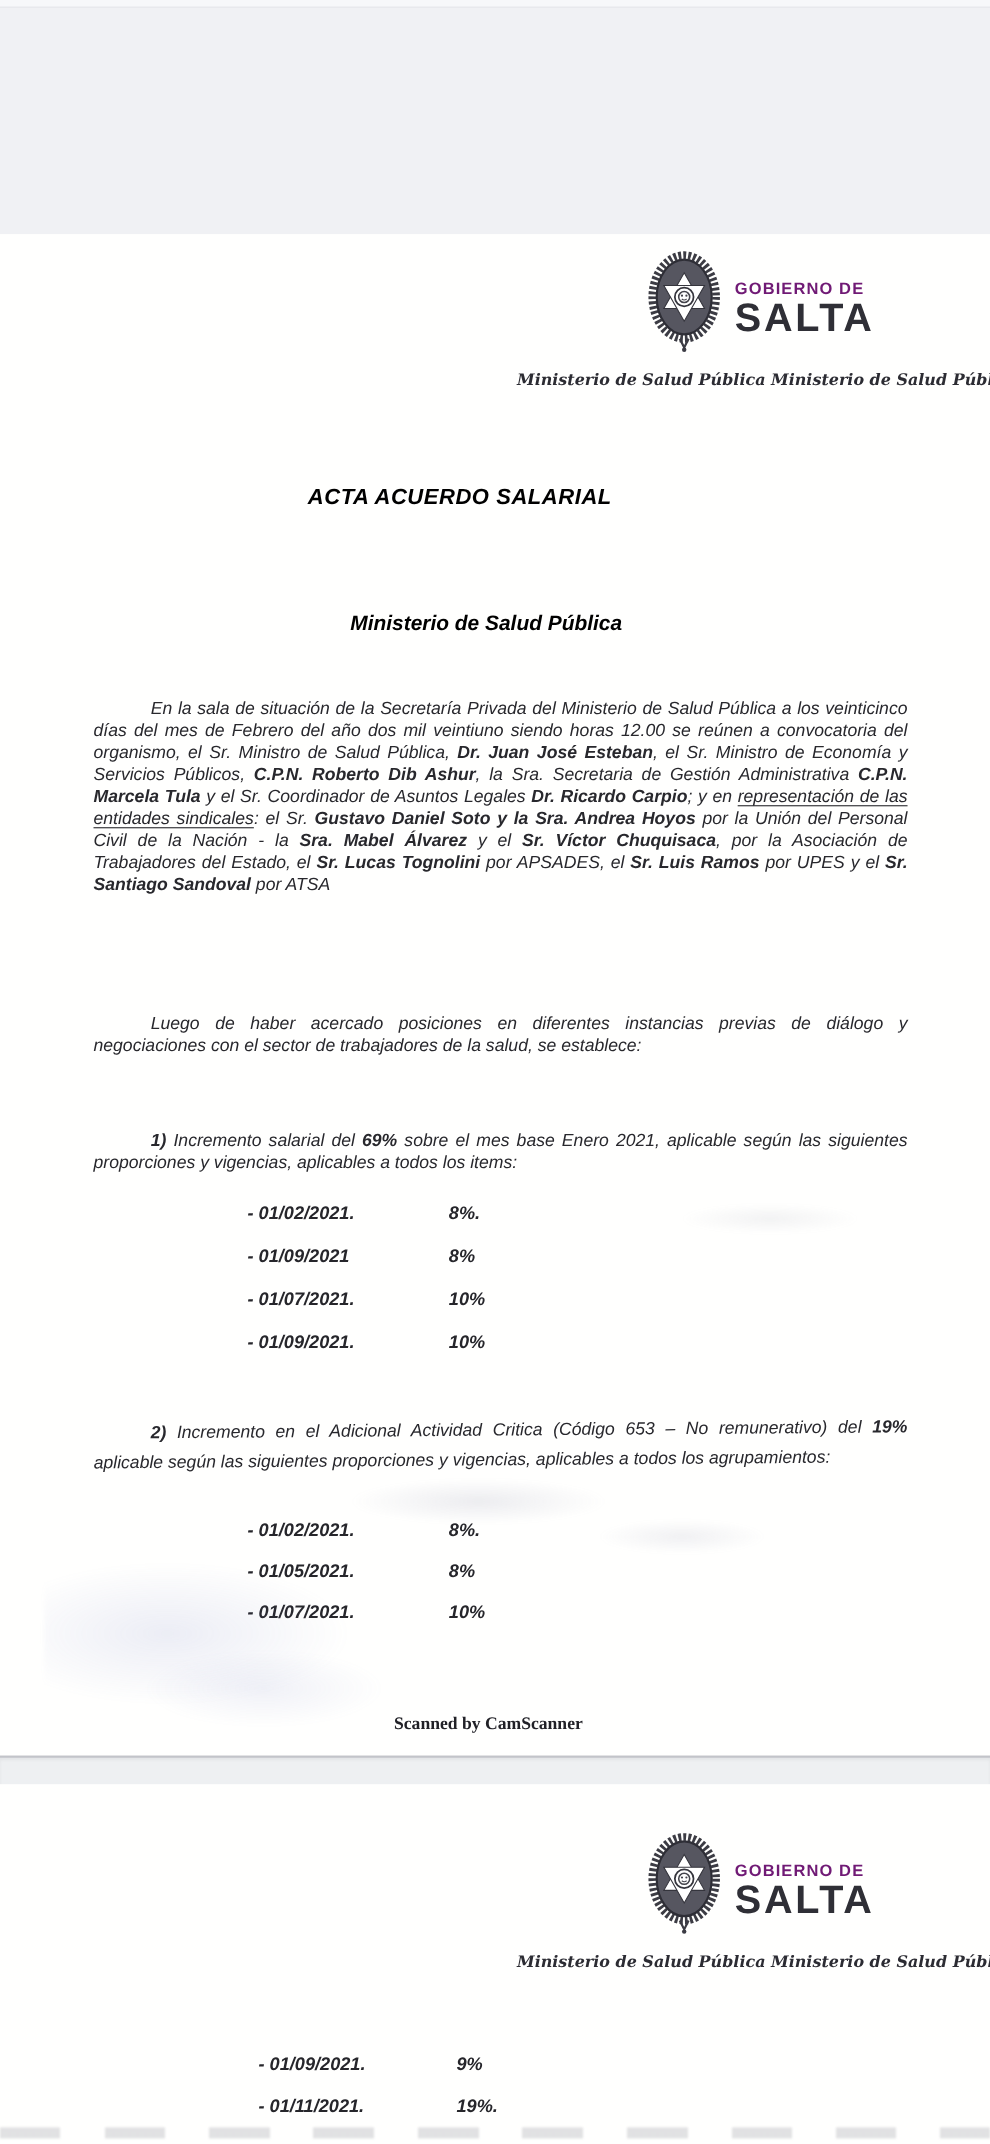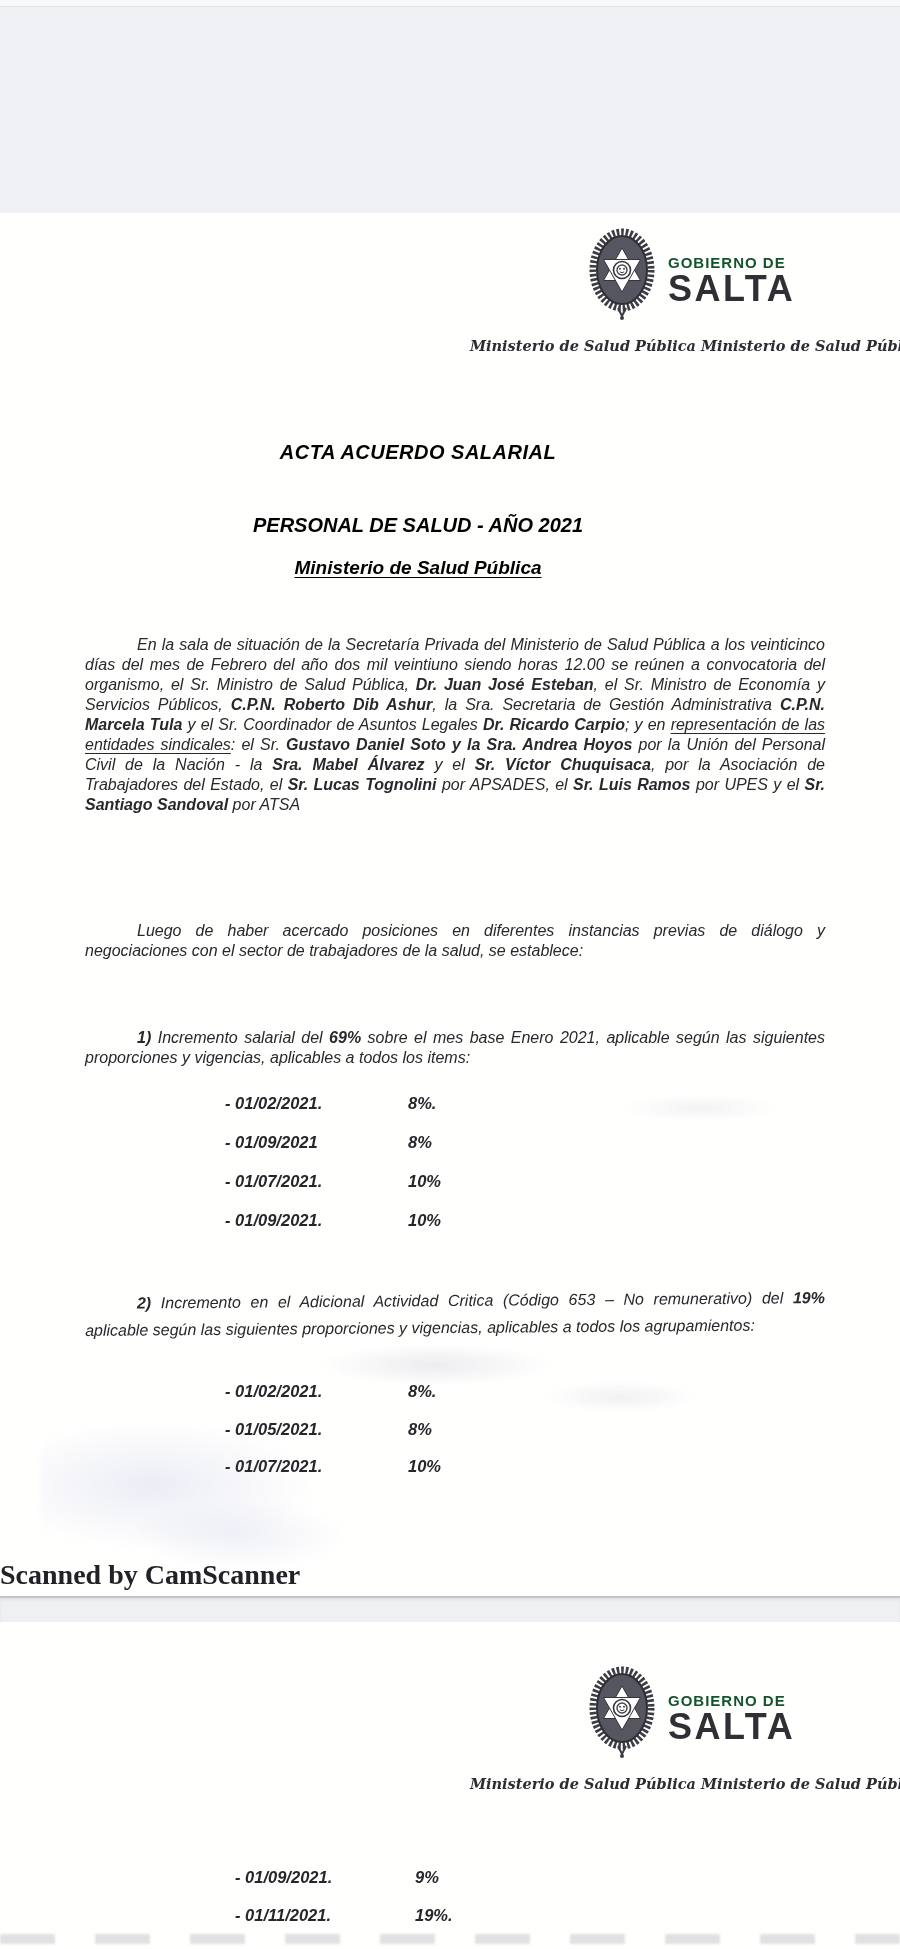--- a/index.html
+++ b/index.html
@@ -11,33 +11,33 @@
   .top-band{position:absolute;left:0;top:0;width:900px;height:213px;background:#f0f1f4;}
   .top-band:before{content:"";position:absolute;left:0;top:0;width:100%;height:6px;background:#f7f8fa;border-bottom:1px solid #e3e4e8;}
   .page{position:absolute;left:0;width:900px;background:#fffffe;}
   .page1{top:213px;height:1383px;}
   .page-divider{position:absolute;left:0;top:1596px;width:900px;height:26px;background:#eef0f2;border-top:2px solid #c2c4c9;box-shadow:inset 0 2px 3px rgba(0,0,0,0.05);}
   .page2{top:1622px;height:327px;}
 
   
   .logo-seal{position:absolute;left:589px;width:70px;height:94px;}
   .logo-text{position:absolute;left:668px;width:220px;}
-  .logo-gob{font-size:15px;font-weight:700;letter-spacing:1px;color:#14532d;line-height:17px;}
+  .logo-gob{font-size:15px;font-weight:700;letter-spacing:1px;color:#701a75;line-height:17px;}
   .logo-salta{font-size:36px;font-weight:700;letter-spacing:2.5px;color:#2f2f36;line-height:36px;}
   .ministry-line{
     position:absolute;left:470px;width:420px;text-align:right;white-space:nowrap;
     font-family:"DejaVu Serif",serif;font-style:italic;font-weight:700;
     font-size:14.5px;color:#2c2c33;
   }
 
   
   .h-title,.h-sub,.h-sub2{position:absolute;left:0;width:836px;text-align:center;font-style:italic;font-weight:700;color:#000000;}
   .h-title{top:441px;font-size:20px;letter-spacing:0.5px;}
   .h-sub{top:514px;font-size:20px;}
-  .h-sub2{top:556px;font-size:19px;text-decoration:underline;text-underline-offset:3px;}
+  .h-sub2{top:556px;font-size:19px;text-underline-offset:3px;padding-left:24px;}
 
   
   .para{
     position:absolute;left:85px;width:740px;margin:0;
     font-style:italic;font-size:16px;line-height:20px;
     text-align:justify;text-indent:52px;color:#28282d;
   }
   .p1{top:635px;}
   .p2{top:923px;}
   .it1{top:1028px;}
@@ -45,22 +45,22 @@
 
   
   .sched{position:absolute;left:0;width:900px;height:24px;font-style:italic;font-weight:700;font-size:16.5px;color:#26262b;}
   .sched .sd{position:absolute;left:225px;}
   .sched .sp{position:absolute;left:408px;}
   .sched.pg2 .sd{left:235px;}
   .sched.pg2 .sp{left:415px;}
 
   
   .camscanner{
-    position:absolute;left:0;top:1559px;width:888px;text-align:left;
-    font-family:"Liberation Serif",serif;font-weight:700;font-size:28px;color:#212127;
+    position:absolute;left:0;top:1559px;width:888px;text-align:center;
+    font-family:"Liberation Serif",serif;font-weight:700;font-size:16px;color:#212127;
   }
 
   
   .artifact{position:absolute;pointer-events:none;filter:blur(2px);}
   .a-blue1{left:40px;top:1420px;width:280px;height:130px;background:radial-gradient(ellipse at 40% 50%,rgba(108,118,188,0.13),transparent 70%);}
   .a-blue2{left:130px;top:1500px;width:220px;height:70px;background:radial-gradient(ellipse,rgba(108,118,188,0.10),transparent 70%);}
   .a-pencil1{left:320px;top:1345px;width:230px;height:40px;background:radial-gradient(ellipse,rgba(120,122,152,0.14),transparent 72%);}
   .a-pencil2{left:545px;top:1382px;width:150px;height:30px;background:radial-gradient(ellipse,rgba(120,122,152,0.11),transparent 72%);}
   .a-gray1{left:620px;top:1095px;width:160px;height:26px;background:radial-gradient(ellipse,rgba(130,132,150,0.10),transparent 72%);}
   .a-bottom{left:0;top:1934px;width:900px;height:10px;filter:blur(1px);
@@ -88,21 +88,20 @@
       <path d="M29,80 l4,8 l4,-8" fill="none" stroke="#3c3c44" stroke-width="2"></path>
       <circle cx="33" cy="90" r="2" fill="#3c3c44"></circle>
     </svg>
     <div class="logo-text" style="top:41px">
       <div class="logo-gob">GOBIERNO DE</div>
       <div class="logo-salta">SALTA</div>
     </div>
     <div class="ministry-line" style="top:124px">Ministerio de Salud Pública Ministerio de Salud Pública</div>
 
     <div class="h-title" style="top:228px">ACTA ACUERDO SALARIAL</div>
-    <div class="h-sub" style="top:301px">PERSONAL DE SALUD - AÑO 2021</div>
     <div class="h-sub2" style="top:344px">Ministerio de Salud Pública</div>
 
     <p class="para p1" style="top:422px"><span>En la sala de situación de la Secretaría Privada del Ministerio de Salud Pública a los veinticinco días del mes de Febrero del año dos mil veintiuno siendo horas 12.00 se reúnen a convocatoria del organismo, el Sr. Ministro de Salud Pública, </span><span style="font-weight: 700;">Dr. Juan José Esteban</span><span>, el Sr. Ministro de Economía y Servicios Públicos, </span><span style="font-weight: 700;">C.P.N. Roberto Dib Ashur</span><span>, la Sra. Secretaria de Gestión Administrativa </span><span style="font-weight: 700;">C.P.N. Marcela Tula</span><span> y el Sr. Coordinador de Asuntos Legales </span><span style="font-weight: 700;">Dr. Ricardo Carpio</span><span>; y en </span><span style="text-decoration: underline; text-underline-offset: 3px;">representación de las entidades sindicales</span><span>: el Sr. </span><span style="font-weight: 700;">Gustavo Daniel Soto y la Sra. Andrea Hoyos</span><span> por la Unión del Personal Civil de la Nación - la </span><span style="font-weight: 700;">Sra. Mabel Álvarez</span><span> y el </span><span style="font-weight: 700;">Sr. Víctor Chuquisaca</span><span>, por la Asociación de Trabajadores del Estado, el </span><span style="font-weight: 700;">Sr. Lucas Tognolini</span><span> por APSADES, el </span><span style="font-weight: 700;">Sr. Luis Ramos</span><span> por UPES y el </span><span style="font-weight: 700;">Sr. Santiago Sandoval</span><span> por ATSA</span></p>
     <p class="para p2" style="top:708px"><span>Luego de haber acercado posiciones en diferentes instancias previas de diálogo y negociaciones con el sector de trabajadores de la salud, se establece:</span></p>
     <p class="para it1" style="top:815px"><span style="font-weight: 700;">1)</span><span> Incremento salarial del </span><span style="font-weight: 700;">69%</span><span> sobre el mes base Enero 2021, aplicable según las siguientes proporciones y vigencias, aplicables a todos los items:</span></p>
 
     <div class="sched" style="top:881px">
       <span class="sd">- 01/02/2021.</span>
       <span class="sp">8%.</span>
     </div>

